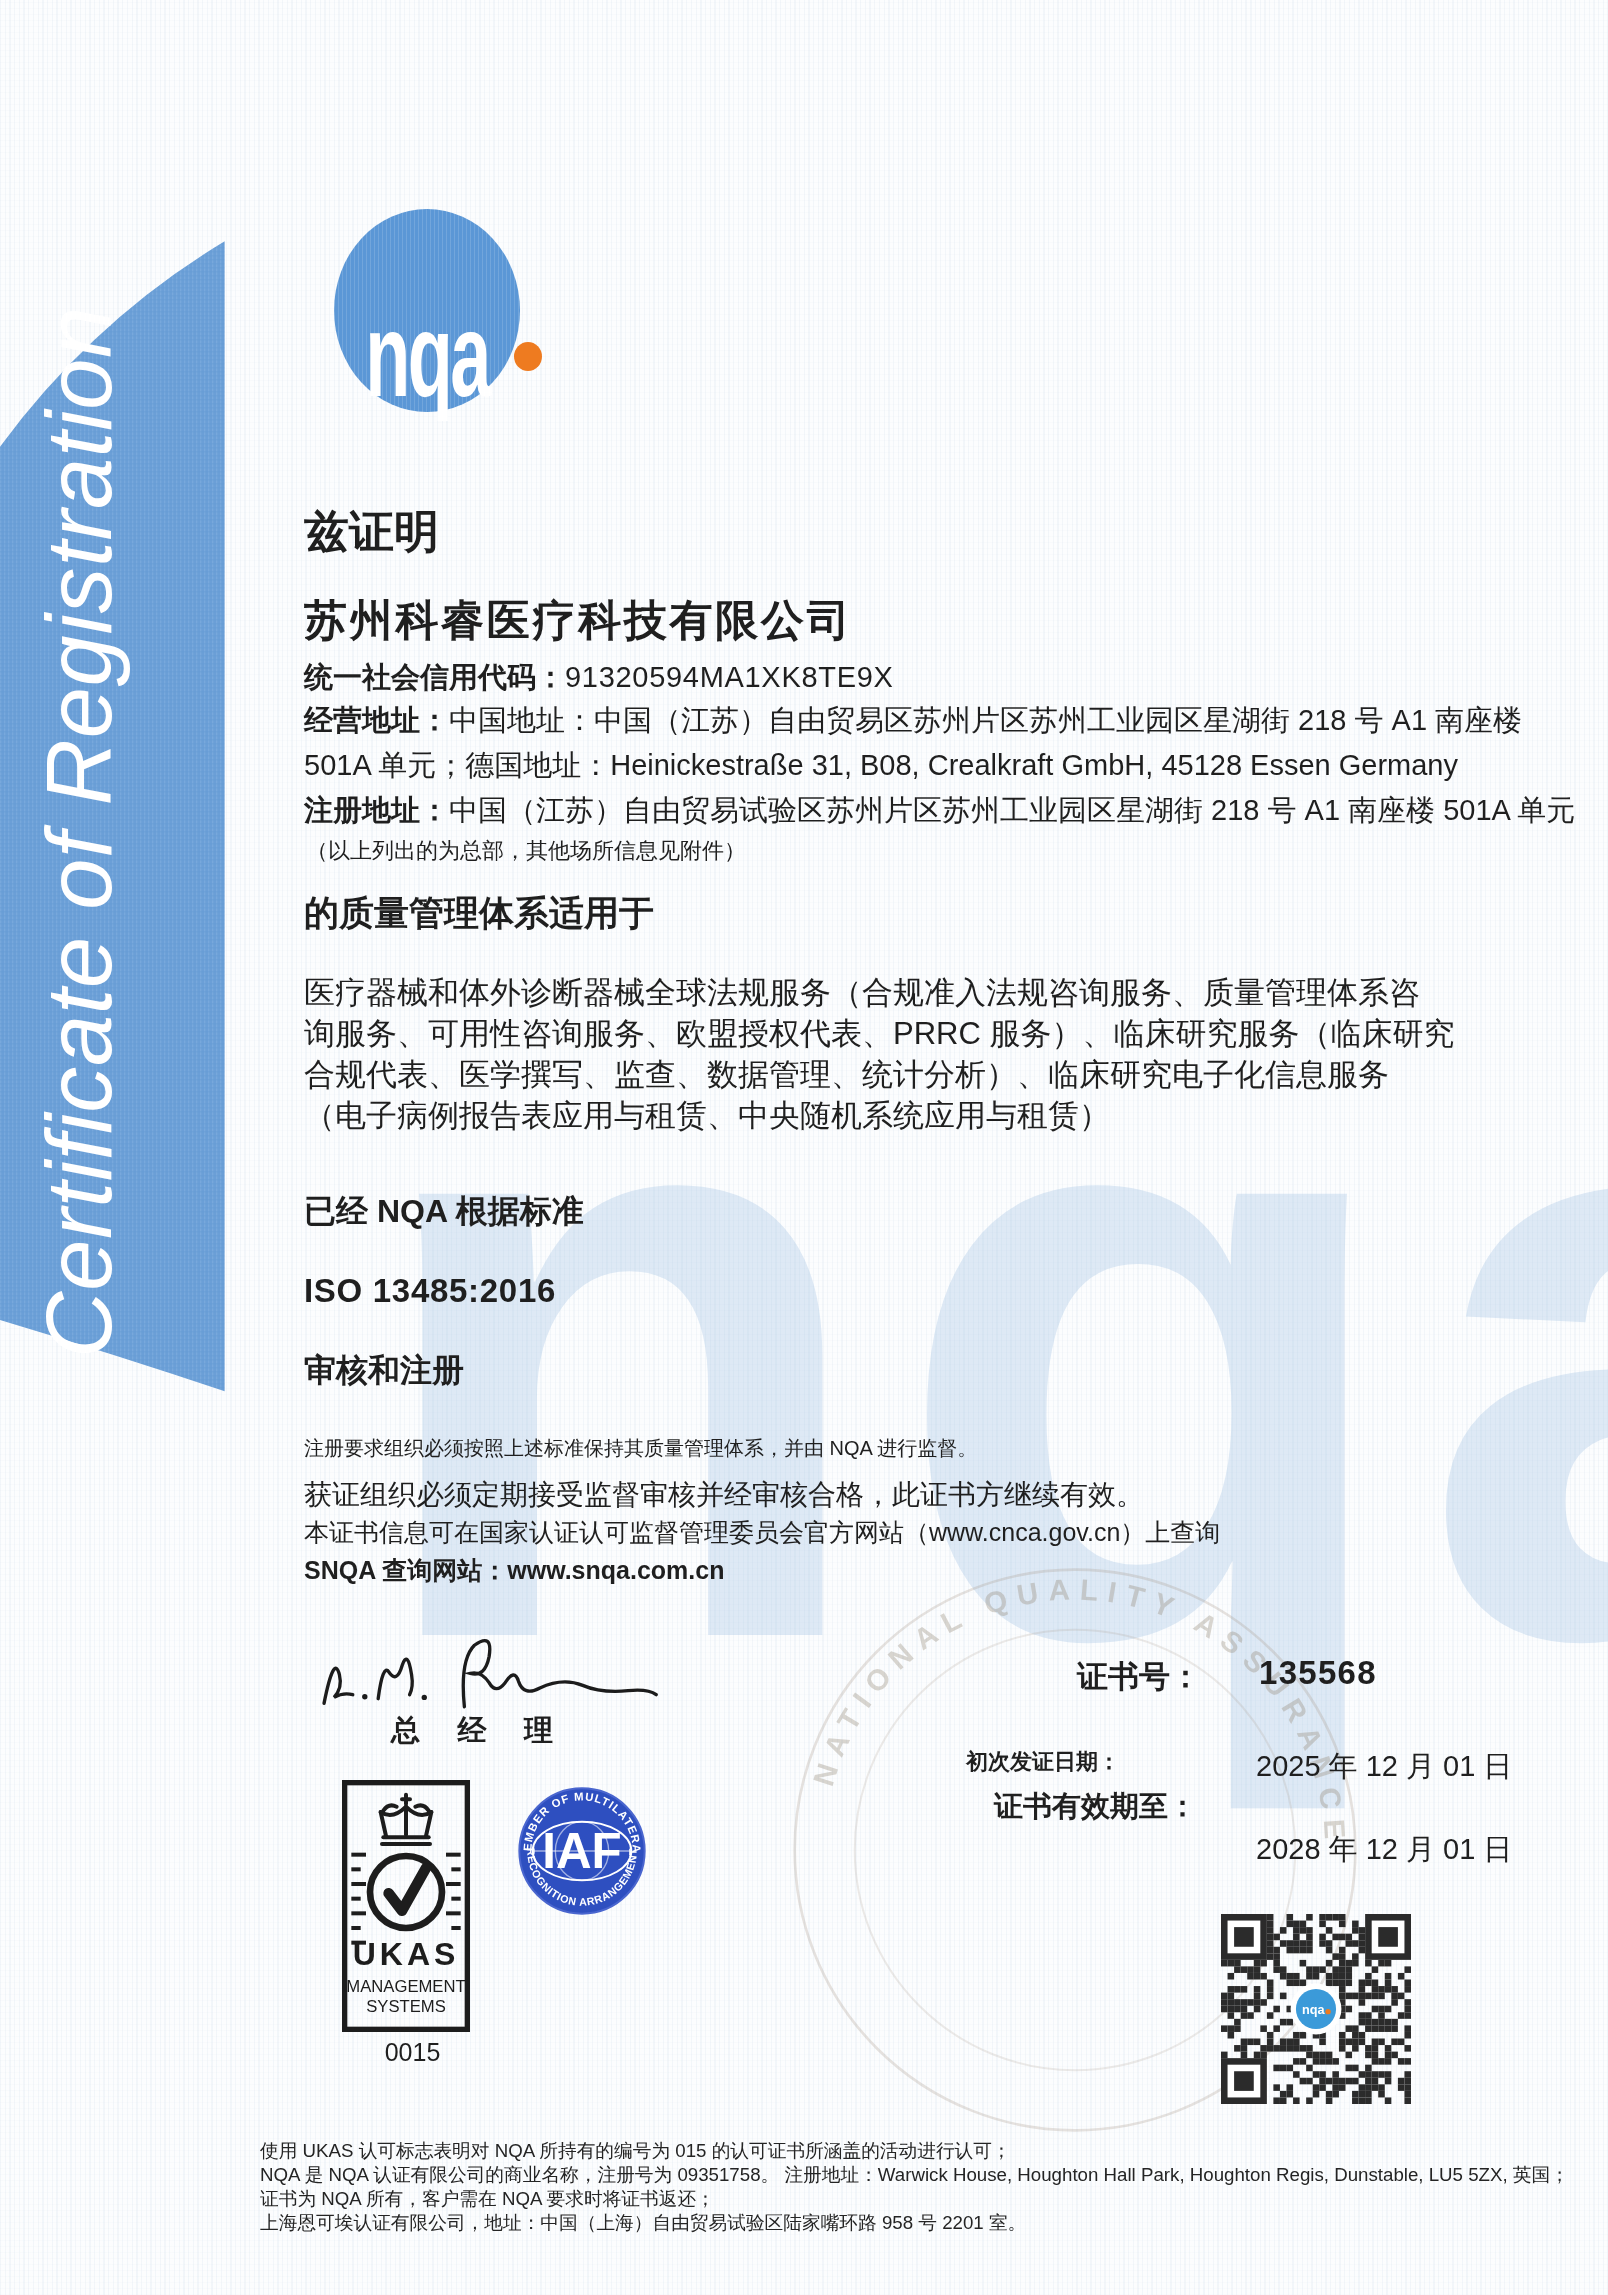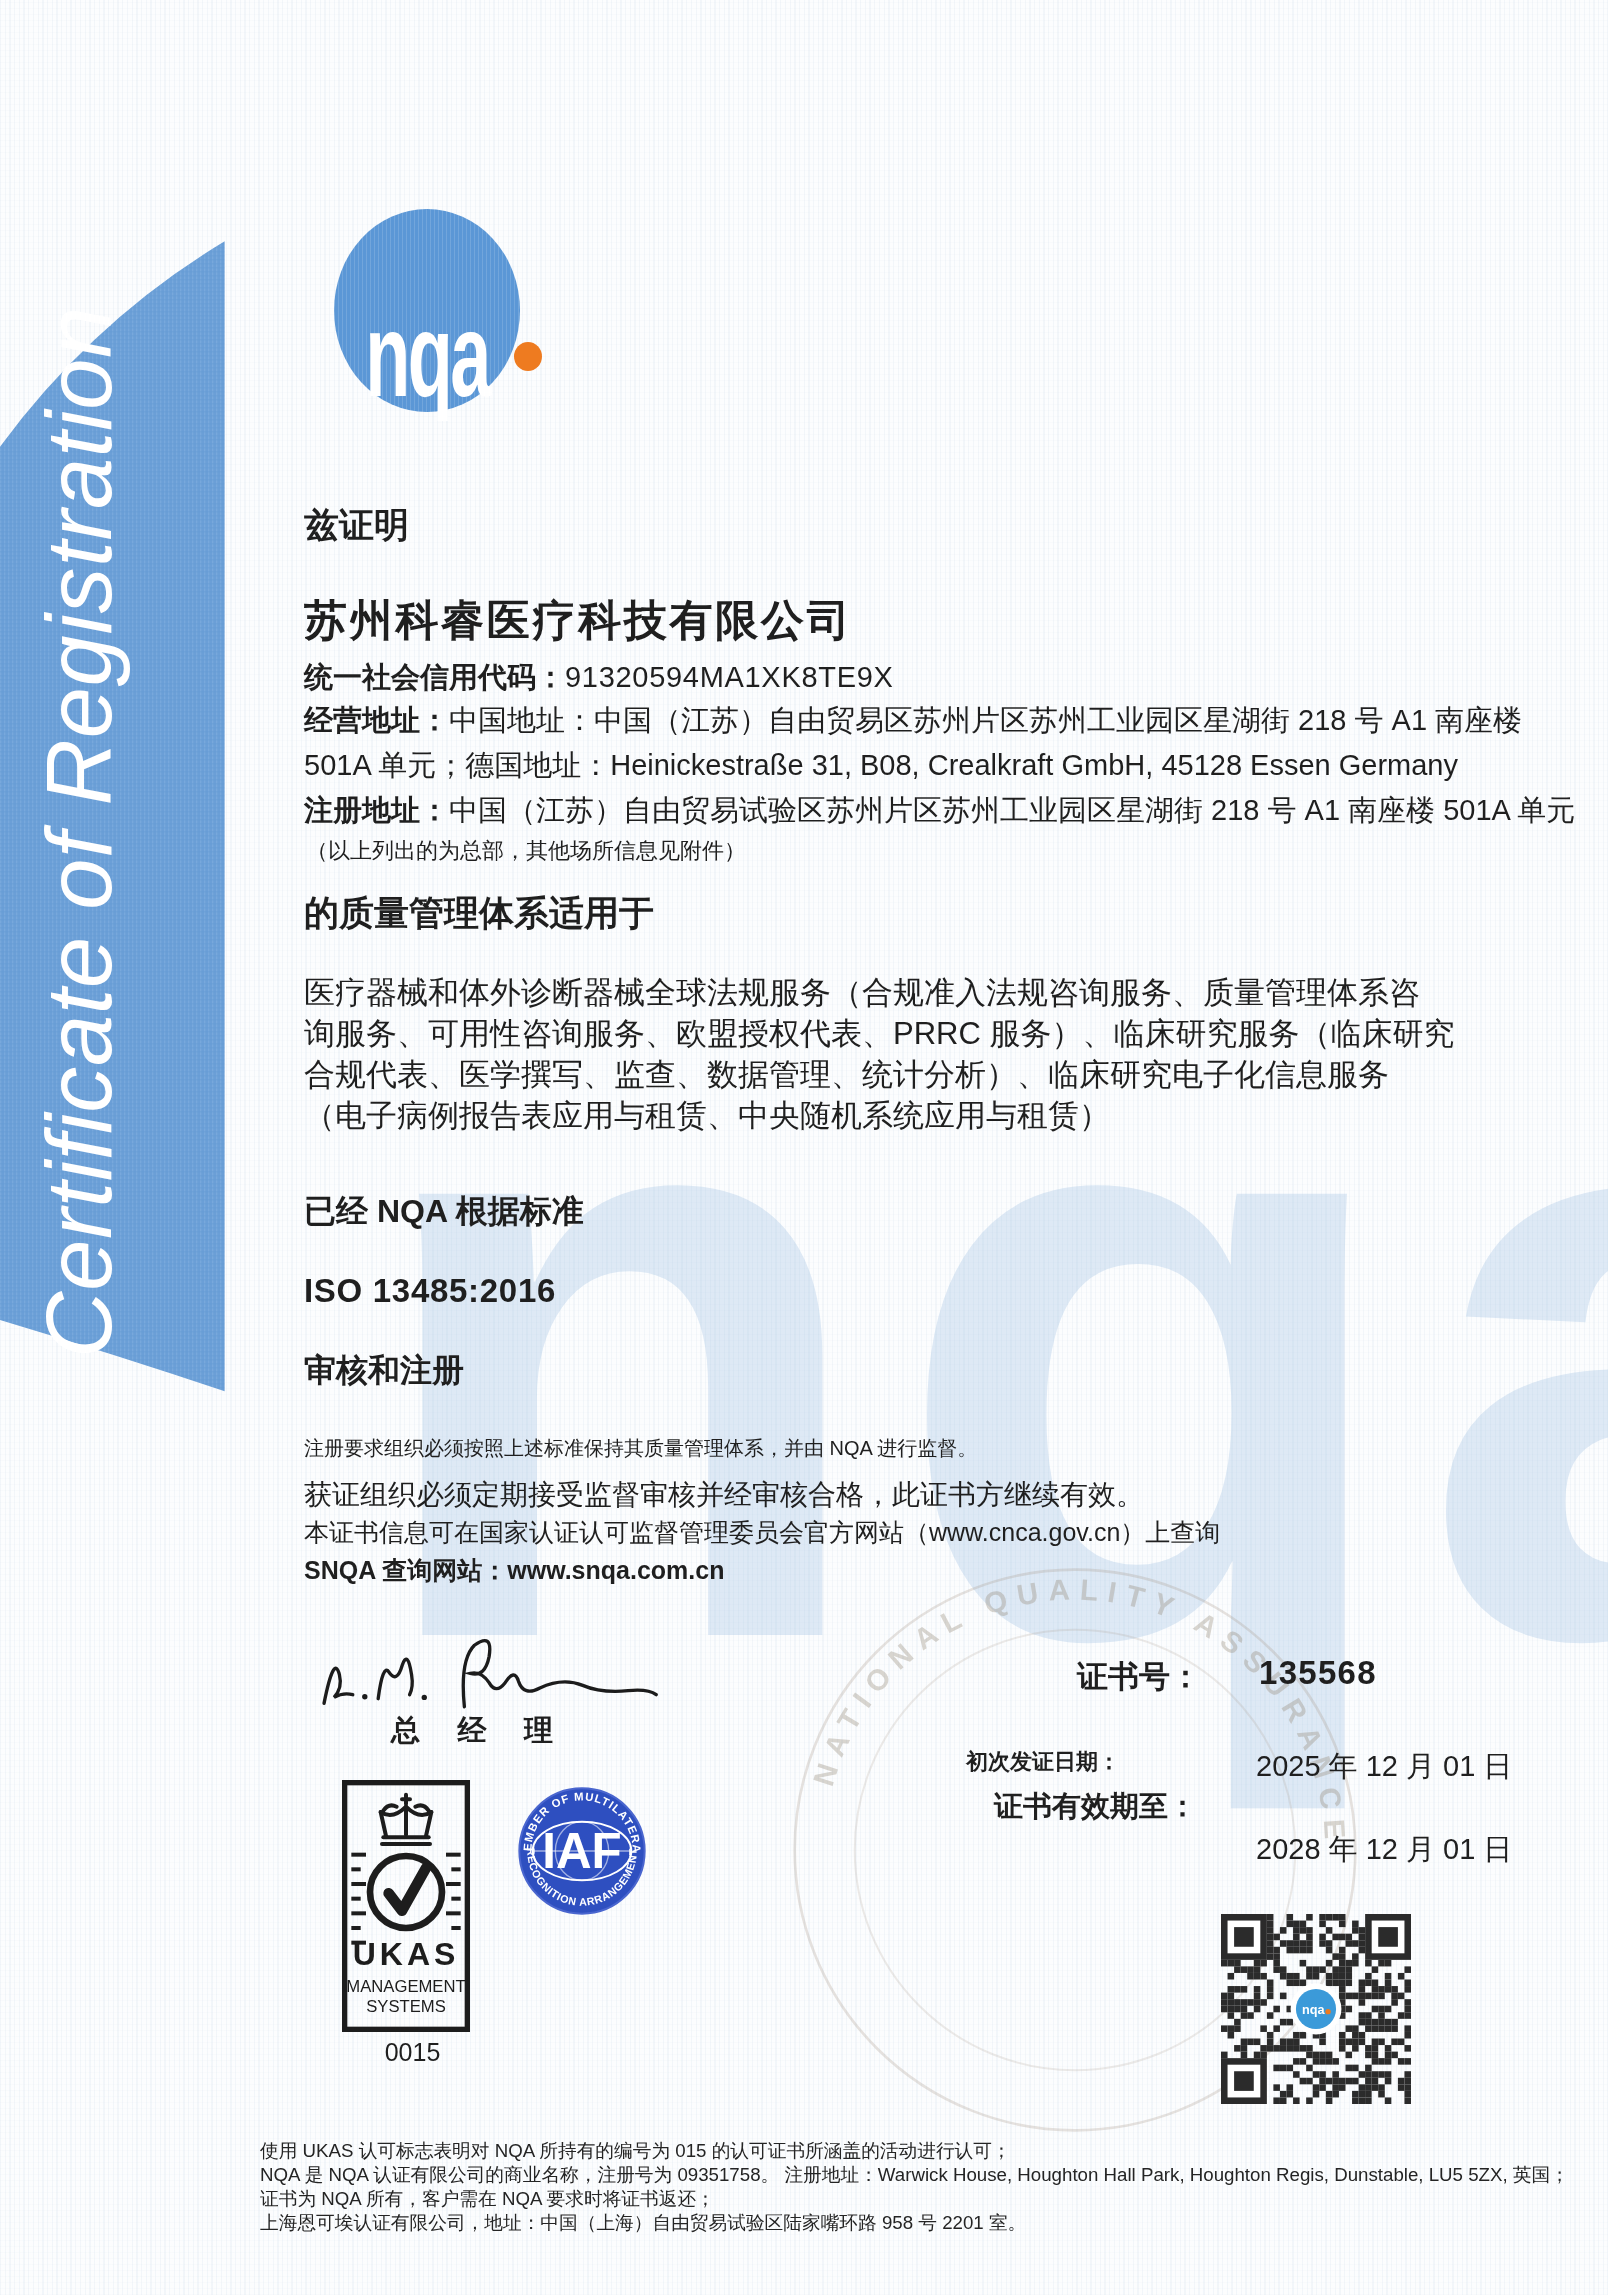--- a/index.html
+++ b/index.html
@@ -40,21 +40,21 @@
   
   .watermark{
     left:364px;top:928px;
     font-size:835px;font-weight:700;line-height:1;
     color:rgba(151,190,224,0.30);letter-spacing:18.7px;
     white-space:nowrap;
   }
   
   .t{white-space:nowrap;}
   .lbl{font-weight:700;}
-  .certify{left:304px;top:502px;font-size:35px;font-weight:600;}
+  .certify{left:304px;top:502px;font-size:45px;font-weight:600;}
   .company{left:304px;top:592px;font-size:43px;font-weight:700;letter-spacing:2.7px;}
   .line-credit{left:304px;top:658px;font-size:29px;}
   .line-addr1{left:304px;top:701px;font-size:29px;}
   .line-addr2{left:304px;top:746px;font-size:29px;}
   .line-addr3{left:304px;top:791px;font-size:29px;}
   .hq-note{left:306px;top:836px;font-size:22px;font-weight:500;}
   .qms-intro{left:304px;top:890px;font-size:35px;font-weight:600;}
   .scope{left:304px;top:972px;font-size:31px;line-height:41px;font-weight:500;width:1282px;}
   .scope div{white-space:nowrap;}
   .std-intro{left:304px;top:1190px;font-size:32px;font-weight:600;}

